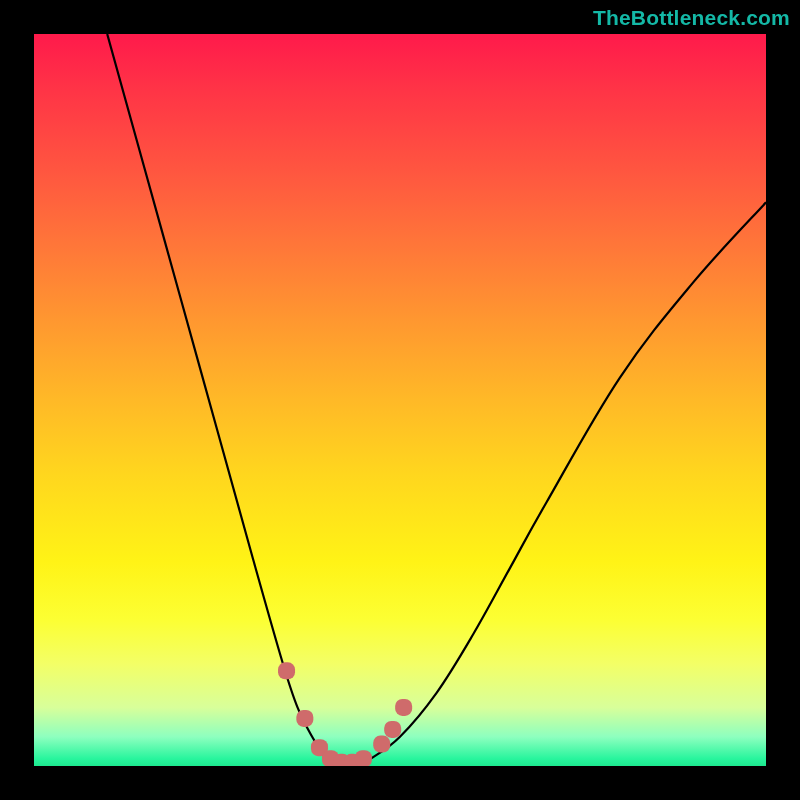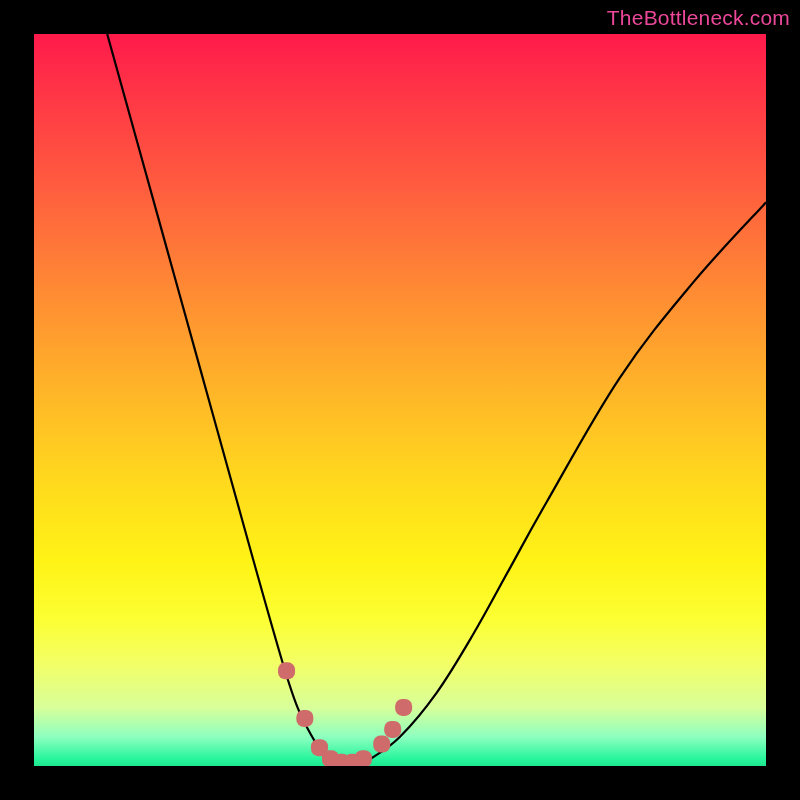--- a/index.html
+++ b/index.html
@@ -51,24 +51,24 @@
   svg.curve {
     position: absolute;
     inset: 0;
     width: 100%;
     height: 100%;
   }
   .watermark {
     position: absolute;
     top: 6px;
     right: 10px;
-    color: #ec4899;
+    color: #14b8a6;
     font-size: 21px;
     letter-spacing: 0.2px;
-    font-weight: 400;
+    font-weight: 700;
   }
 </style>
 </head>
 <body>
 
 <div class="frame">
 
   <div class="plot-area">
     <div class="gradient"></div>
 

